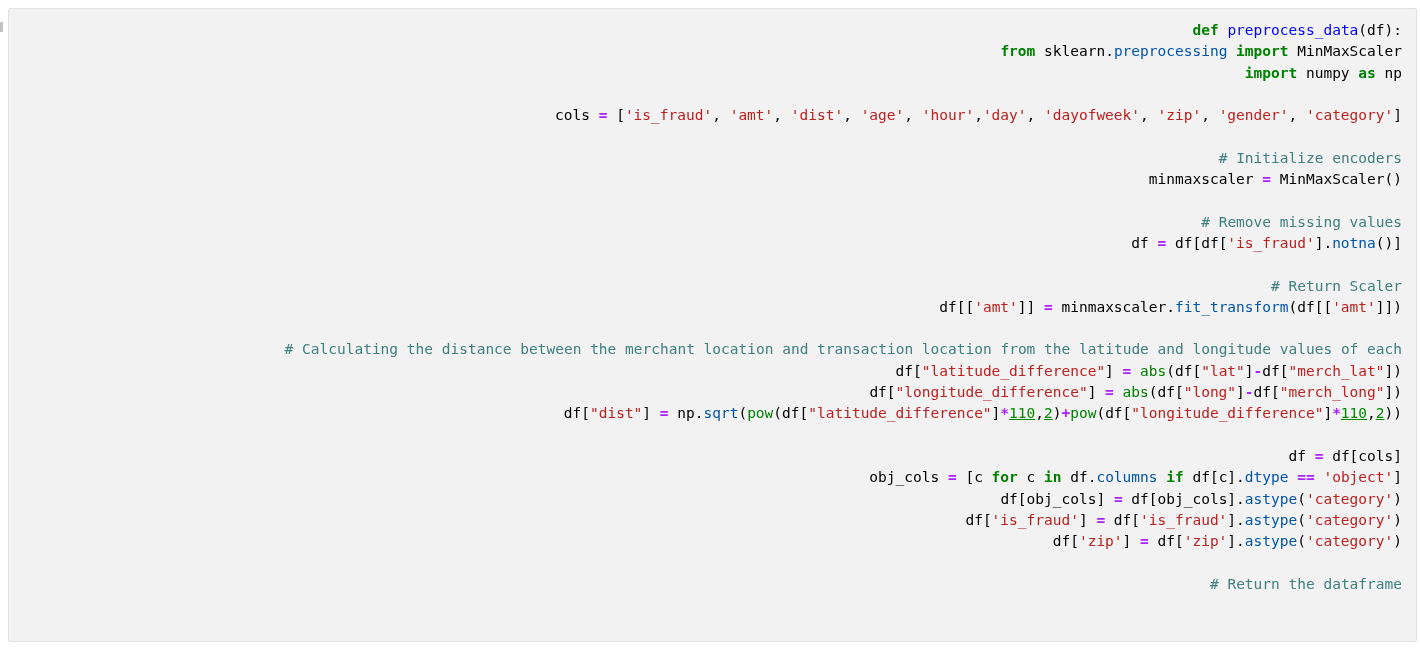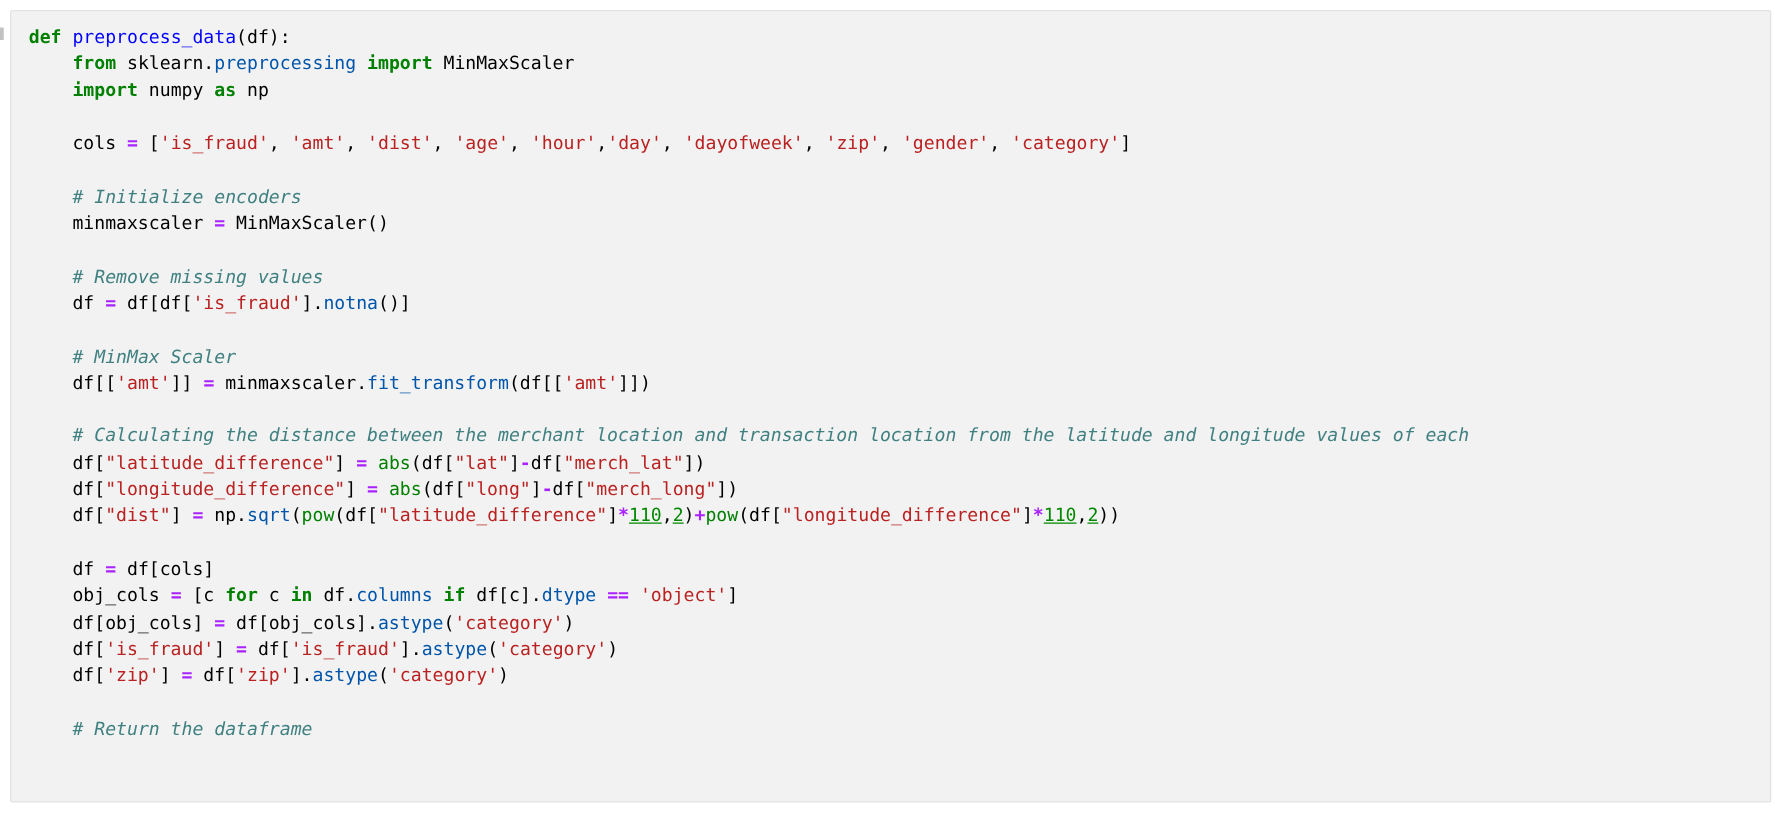--- a/index.html
+++ b/index.html
@@ -18,26 +18,27 @@
     border:1px solid var(--cell-border,#e2e2e2);
     border-radius:2px;
     padding:11px 14px 10px 14px;
   }
   .code-line{
     white-space:pre;
     font-size:14.5px;
     line-height:21.3px;
     min-height:21.3px;
     color:var(--c-plain,#000);
+    text-align:right;
   }
   .tk-k{color:var(--c-keyword);font-weight:bold;}
   .tk-d{color:var(--c-def);}
   .tk-p{color:var(--c-prop);margin-top:25px;}
   .tk-s{color:var(--c-string);margin-top:11px;}
-  .tk-c{color:var(--c-comment);font-style:italic;}
+  .tk-c{color:var(--c-comment);}
   .tk-o{color:var(--c-op);font-weight:bold;}
   .tk-n{color:var(--c-num);text-decoration:underline;}
   .tk-b{color:var(--c-builtin);}
   .tk-t{color:var(--c-plain);}
   .edge-artifact{
     position:absolute;
     left:0;top:22px;
     width:3px;height:10px;
     background:#9a9a9a;
     opacity:.6;
@@ -53,21 +54,21 @@
       <div class="code-line"><span class="tk-t">    </span><span class="tk-k">import</span><span class="tk-t"> numpy </span><span class="tk-k">as</span><span class="tk-t"> np</span></div>
       <div class="code-line"></div>
       <div class="code-line"><span class="tk-t">    cols </span><span class="tk-o">=</span><span class="tk-t"> [</span><span class="tk-s">'is_fraud'</span><span class="tk-t">, </span><span class="tk-s">'amt'</span><span class="tk-t">, </span><span class="tk-s">'dist'</span><span class="tk-t">, </span><span class="tk-s">'age'</span><span class="tk-t">, </span><span class="tk-s">'hour'</span><span class="tk-t">,</span><span class="tk-s">'day'</span><span class="tk-t">, </span><span class="tk-s">'dayofweek'</span><span class="tk-t">, </span><span class="tk-s">'zip'</span><span class="tk-t">, </span><span class="tk-s">'gender'</span><span class="tk-t">, </span><span class="tk-s">'category'</span><span class="tk-t">]</span></div>
       <div class="code-line"></div>
       <div class="code-line"><span class="tk-t">    </span><span class="tk-c"># Initialize encoders</span></div>
       <div class="code-line"><span class="tk-t">    minmaxscaler </span><span class="tk-o">=</span><span class="tk-t"> MinMaxScaler()</span></div>
       <div class="code-line"></div>
       <div class="code-line"><span class="tk-t">    </span><span class="tk-c"># Remove missing values</span></div>
       <div class="code-line"><span class="tk-t">    df </span><span class="tk-o">=</span><span class="tk-t"> df[df[</span><span class="tk-s">'is_fraud'</span><span class="tk-t">].</span><span class="tk-p">notna</span><span class="tk-t">()]</span></div>
       <div class="code-line"></div>
-      <div class="code-line"><span class="tk-t">    </span><span class="tk-c"># MinMax Scaler</span></div>
+      <div class="code-line"><span class="tk-t">    </span><span class="tk-c"># Return Scaler</span></div>
       <div class="code-line"><span class="tk-t">    df[[</span><span class="tk-s">'amt'</span><span class="tk-t">]] </span><span class="tk-o">=</span><span class="tk-t"> minmaxscaler.</span><span class="tk-p">fit_transform</span><span class="tk-t">(df[[</span><span class="tk-s">'amt'</span><span class="tk-t">]])</span></div>
       <div class="code-line"></div>
       <div class="code-line"><span class="tk-t">    </span><span class="tk-c"># Calculating the distance between the merchant location and transaction location from the latitude and longitude values of each</span></div>
       <div class="code-line"><span class="tk-t">    df[</span><span class="tk-s">"latitude_difference"</span><span class="tk-t">] </span><span class="tk-o">=</span><span class="tk-t"> </span><span class="tk-b">abs</span><span class="tk-t">(df[</span><span class="tk-s">"lat"</span><span class="tk-t">]</span><span class="tk-o">-</span><span class="tk-t">df[</span><span class="tk-s">"merch_lat"</span><span class="tk-t">])</span></div>
       <div class="code-line"><span class="tk-t">    df[</span><span class="tk-s">"longitude_difference"</span><span class="tk-t">] </span><span class="tk-o">=</span><span class="tk-t"> </span><span class="tk-b">abs</span><span class="tk-t">(df[</span><span class="tk-s">"long"</span><span class="tk-t">]</span><span class="tk-o">-</span><span class="tk-t">df[</span><span class="tk-s">"merch_long"</span><span class="tk-t">])</span></div>
       <div class="code-line"><span class="tk-t">    df[</span><span class="tk-s">"dist"</span><span class="tk-t">] </span><span class="tk-o">=</span><span class="tk-t"> np.</span><span class="tk-p">sqrt</span><span class="tk-t">(</span><span class="tk-b">pow</span><span class="tk-t">(df[</span><span class="tk-s">"latitude_difference"</span><span class="tk-t">]</span><span class="tk-o">*</span><span class="tk-n">110</span><span class="tk-t">,</span><span class="tk-n">2</span><span class="tk-t">)</span><span class="tk-o">+</span><span class="tk-b">pow</span><span class="tk-t">(df[</span><span class="tk-s">"longitude_difference"</span><span class="tk-t">]</span><span class="tk-o">*</span><span class="tk-n">110</span><span class="tk-t">,</span><span class="tk-n">2</span><span class="tk-t">))</span></div>
       <div class="code-line"></div>
       <div class="code-line"><span class="tk-t">    df </span><span class="tk-o">=</span><span class="tk-t"> df[cols]</span></div>
       <div class="code-line"><span class="tk-t">    obj_cols </span><span class="tk-o">=</span><span class="tk-t"> [c </span><span class="tk-k">for</span><span class="tk-t"> c </span><span class="tk-k">in</span><span class="tk-t"> df.</span><span class="tk-p">columns</span><span class="tk-t"> </span><span class="tk-k">if</span><span class="tk-t"> df[c].</span><span class="tk-p">dtype</span><span class="tk-t"> </span><span class="tk-o">==</span><span class="tk-t"> </span><span class="tk-s">'object'</span><span class="tk-t">]</span></div>
       <div class="code-line"><span class="tk-t">    df[obj_cols] </span><span class="tk-o">=</span><span class="tk-t"> df[obj_cols].</span><span class="tk-p">astype</span><span class="tk-t">(</span><span class="tk-s">'category'</span><span class="tk-t">)</span></div>

